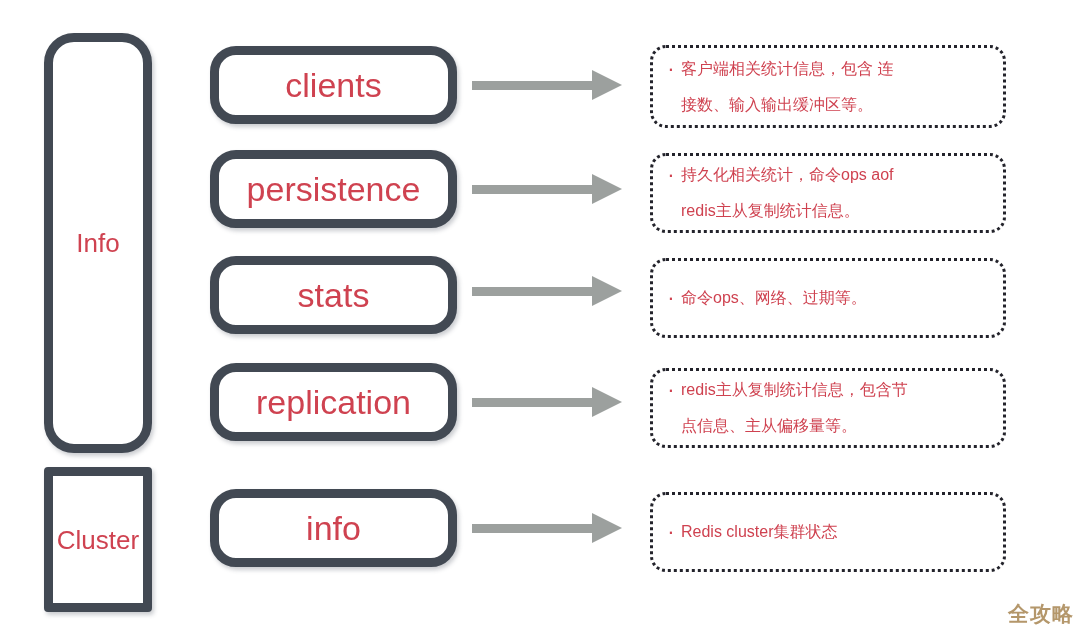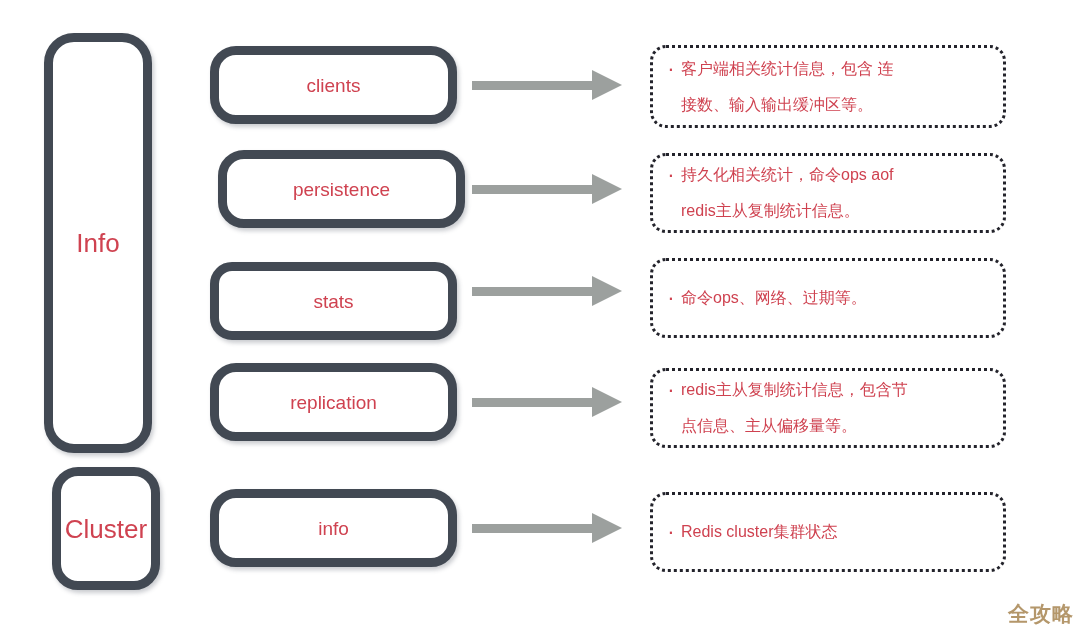--- a/index.html
+++ b/index.html
@@ -19,29 +19,29 @@
   .group-box{
     position:absolute;box-sizing:border-box;background:#fff;
     border:9px solid var(--shape-border);
     display:flex;align-items:center;justify-content:center;
     box-shadow:2px 3px 4px rgba(70,76,88,.28);
   }
   .group-box .group-label{
     color:var(--text-red);font-size:26px;line-height:1;white-space:nowrap;
   }
   .info-box{left:44px;top:33px;width:108px;height:420px;border-radius:30px;}
-  .cluster-box{left:44px;top:467px;width:108px;height:123px;border-radius:26px;margin-left:8px;}
+  .cluster-box{left:44px;top:467px;width:108px;height:145px;border-radius:4px;}
   
   .section-button{
     position:absolute;left:210px;width:247px;height:78px;box-sizing:border-box;
     background:#fff;border:9px solid var(--shape-border);border-radius:26px;
     display:flex;align-items:center;justify-content:center;
     box-shadow:2px 3px 4px rgba(70,76,88,.28);
   }
-  .section-button .section-label{color:var(--text-red);font-size:19px;line-height:1;}
+  .section-button .section-label{color:var(--text-red);font-size:34px;line-height:1;}
   
   .arrow{position:absolute;left:472px;width:150px;height:30px;}
   .arrow .shaft{position:absolute;left:0;top:10.5px;width:121px;height:9px;background:var(--arrow-gray);}
   .arrow .head{
     position:absolute;left:120px;top:0;width:0;height:0;
     border-top:15px solid transparent;border-bottom:15px solid transparent;
     border-left:30px solid var(--arrow-gray);
   }
   
   .desc-box{
@@ -84,38 +84,38 @@
   <div class="desc-box" style="top:45px;height:83px;">
     <div class="desc-inner">
       <span class="desc-bullet">·</span>
       <div class="desc-lines">
         <div>客户端相关统计信息，包含 连</div>
         <div>接数、输入输出缓冲区等。</div>
       </div>
     </div>
   </div>
 
-  <div class="section-button" style="top:150px;margin-left:8px;">
+  <div class="section-button" style="top:150px;">
     <span class="section-label">persistence</span>
   </div>
   <div class="arrow" style="top:174px;">
     <div class="shaft"></div>
     <div class="head"></div>
   </div>
   <div class="desc-box" style="top:153px;height:80px;">
     <div class="desc-inner">
       <span class="desc-bullet">·</span>
       <div class="desc-lines">
         <div>持久化相关统计，命令ops aof</div>
         <div>redis主从复制统计信息。</div>
       </div>
     </div>
   </div>
 
-  <div class="section-button" style="top:262px;border-radius:22px;">
+  <div class="section-button" style="top:256px;">
     <span class="section-label">stats</span>
   </div>
   <div class="arrow" style="top:276px;">
     <div class="shaft"></div>
     <div class="head"></div>
   </div>
   <div class="desc-box" style="top:258px;height:80px;">
     <div class="desc-inner">
       <span class="desc-bullet">·</span>
       <div class="desc-lines">

